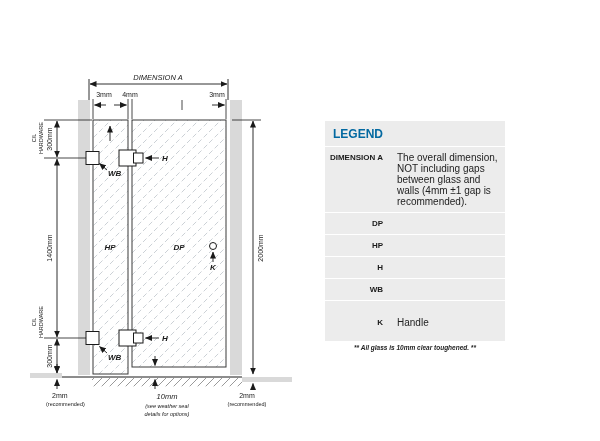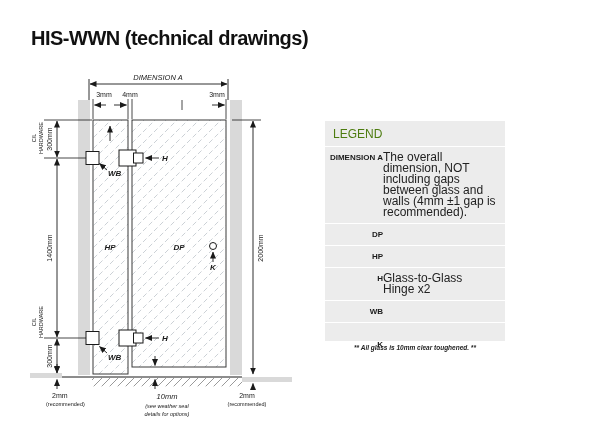--- a/index.html
+++ b/index.html
@@ -18,48 +18,47 @@
   .part-label{font-size:8px;font-weight:bold;font-style:italic;}
   .small-note{font-size:5.5px;}
   .small-note-it{font-size:5.5px;font-style:italic;}
   .cl-label{font-size:5.5px;}
 
   .legend{
     position:absolute;left:325px;top:121px;width:180px;height:220px;
     background:#ececec;box-sizing:border-box;
   }
   .legend-header{
-    font-size:12px;font-weight:normal;padding:6px 3px 5px 8px;color:#4d7c0f;
+    font-size:12px;font-weight:bold;padding:6px 3px 5px 8px;color:#0369a1;
     border-bottom:1px solid #fff;
   }
   .legend-row{
     display:flex;align-items:flex-start;padding:5px 0 5px 0;
     border-bottom:1px solid #fff;
   }
   .legend-row:last-child{border-bottom:none;}
   .legend-row .term{
     width:58px;flex:0 0 58px;text-align:right;font-weight:bold;font-size:8px;
     padding-right:0;line-height:11px;
   }
   .legend-row .desc{
-    margin-left:0;width:114px;font-size:12px;line-height:11px;color:#222;
+    margin-left:14px;width:114px;font-size:10px;line-height:11px;color:#222;
   }
   .legend-row.nowrap-row .desc{white-space:nowrap;overflow:visible;}
   .legend-row.k-row{padding-top:16px;border-bottom:none;}
   .legend-footnote{
     position:absolute;left:325px;top:344px;width:180px;text-align:center;
     font-size:6.5px;font-style:italic;font-weight:bold;color:#222;
   }
 </style>
 </head>
 <body>
 
 <div class="stage">
 
-  <h1 class="page-title">HIS-WWN (technical drawings)</h1>
 
   <svg class="drawing" width="600" height="441" viewBox="0 0 600 441">
     <defs>
       <marker id="ah" markerWidth="7" markerHeight="6" refX="6.5" refY="3" orient="auto-start-reverse" markerUnits="userSpaceOnUse">
         <path d="M0,0 L7,3 L0,6 Z" fill="#1a1a1a"></path>
       </marker>
       <pattern id="glasshatch" width="11" height="11" patternUnits="userSpaceOnUse">
         <line x1="0" y1="11" x2="11" y2="0" stroke="#ccd1d6" stroke-width="1" stroke-dasharray="5 3"></line>
       </pattern>
       <pattern id="floorhatch" width="8" height="8" patternUnits="userSpaceOnUse">
@@ -172,25 +171,25 @@
       <div class="desc">The overall dimension, NOT including gaps between glass and walls (4mm ±1 gap is recommended).</div>
     </div>
     <div class="legend-row">
       <div class="term">DP</div>
     </div>
     <div class="legend-row">
       <div class="term">HP</div>
     </div>
     <div class="legend-row">
       <div class="term">H</div>
-      <div class="desc">Glass-to-Glass Hinge x2</div>
     </div>
     <div class="legend-row nowrap-row">
       <div class="term">WB</div>
     </div>
     <div class="legend-row k-row">
       <div class="term">K</div>
+      <div class="desc">Handle</div>
     </div>
   </div>
 
   <div class="legend-footnote">** All glass is 10mm clear toughened. **</div>
 
 </div>
 
 </body></html>

